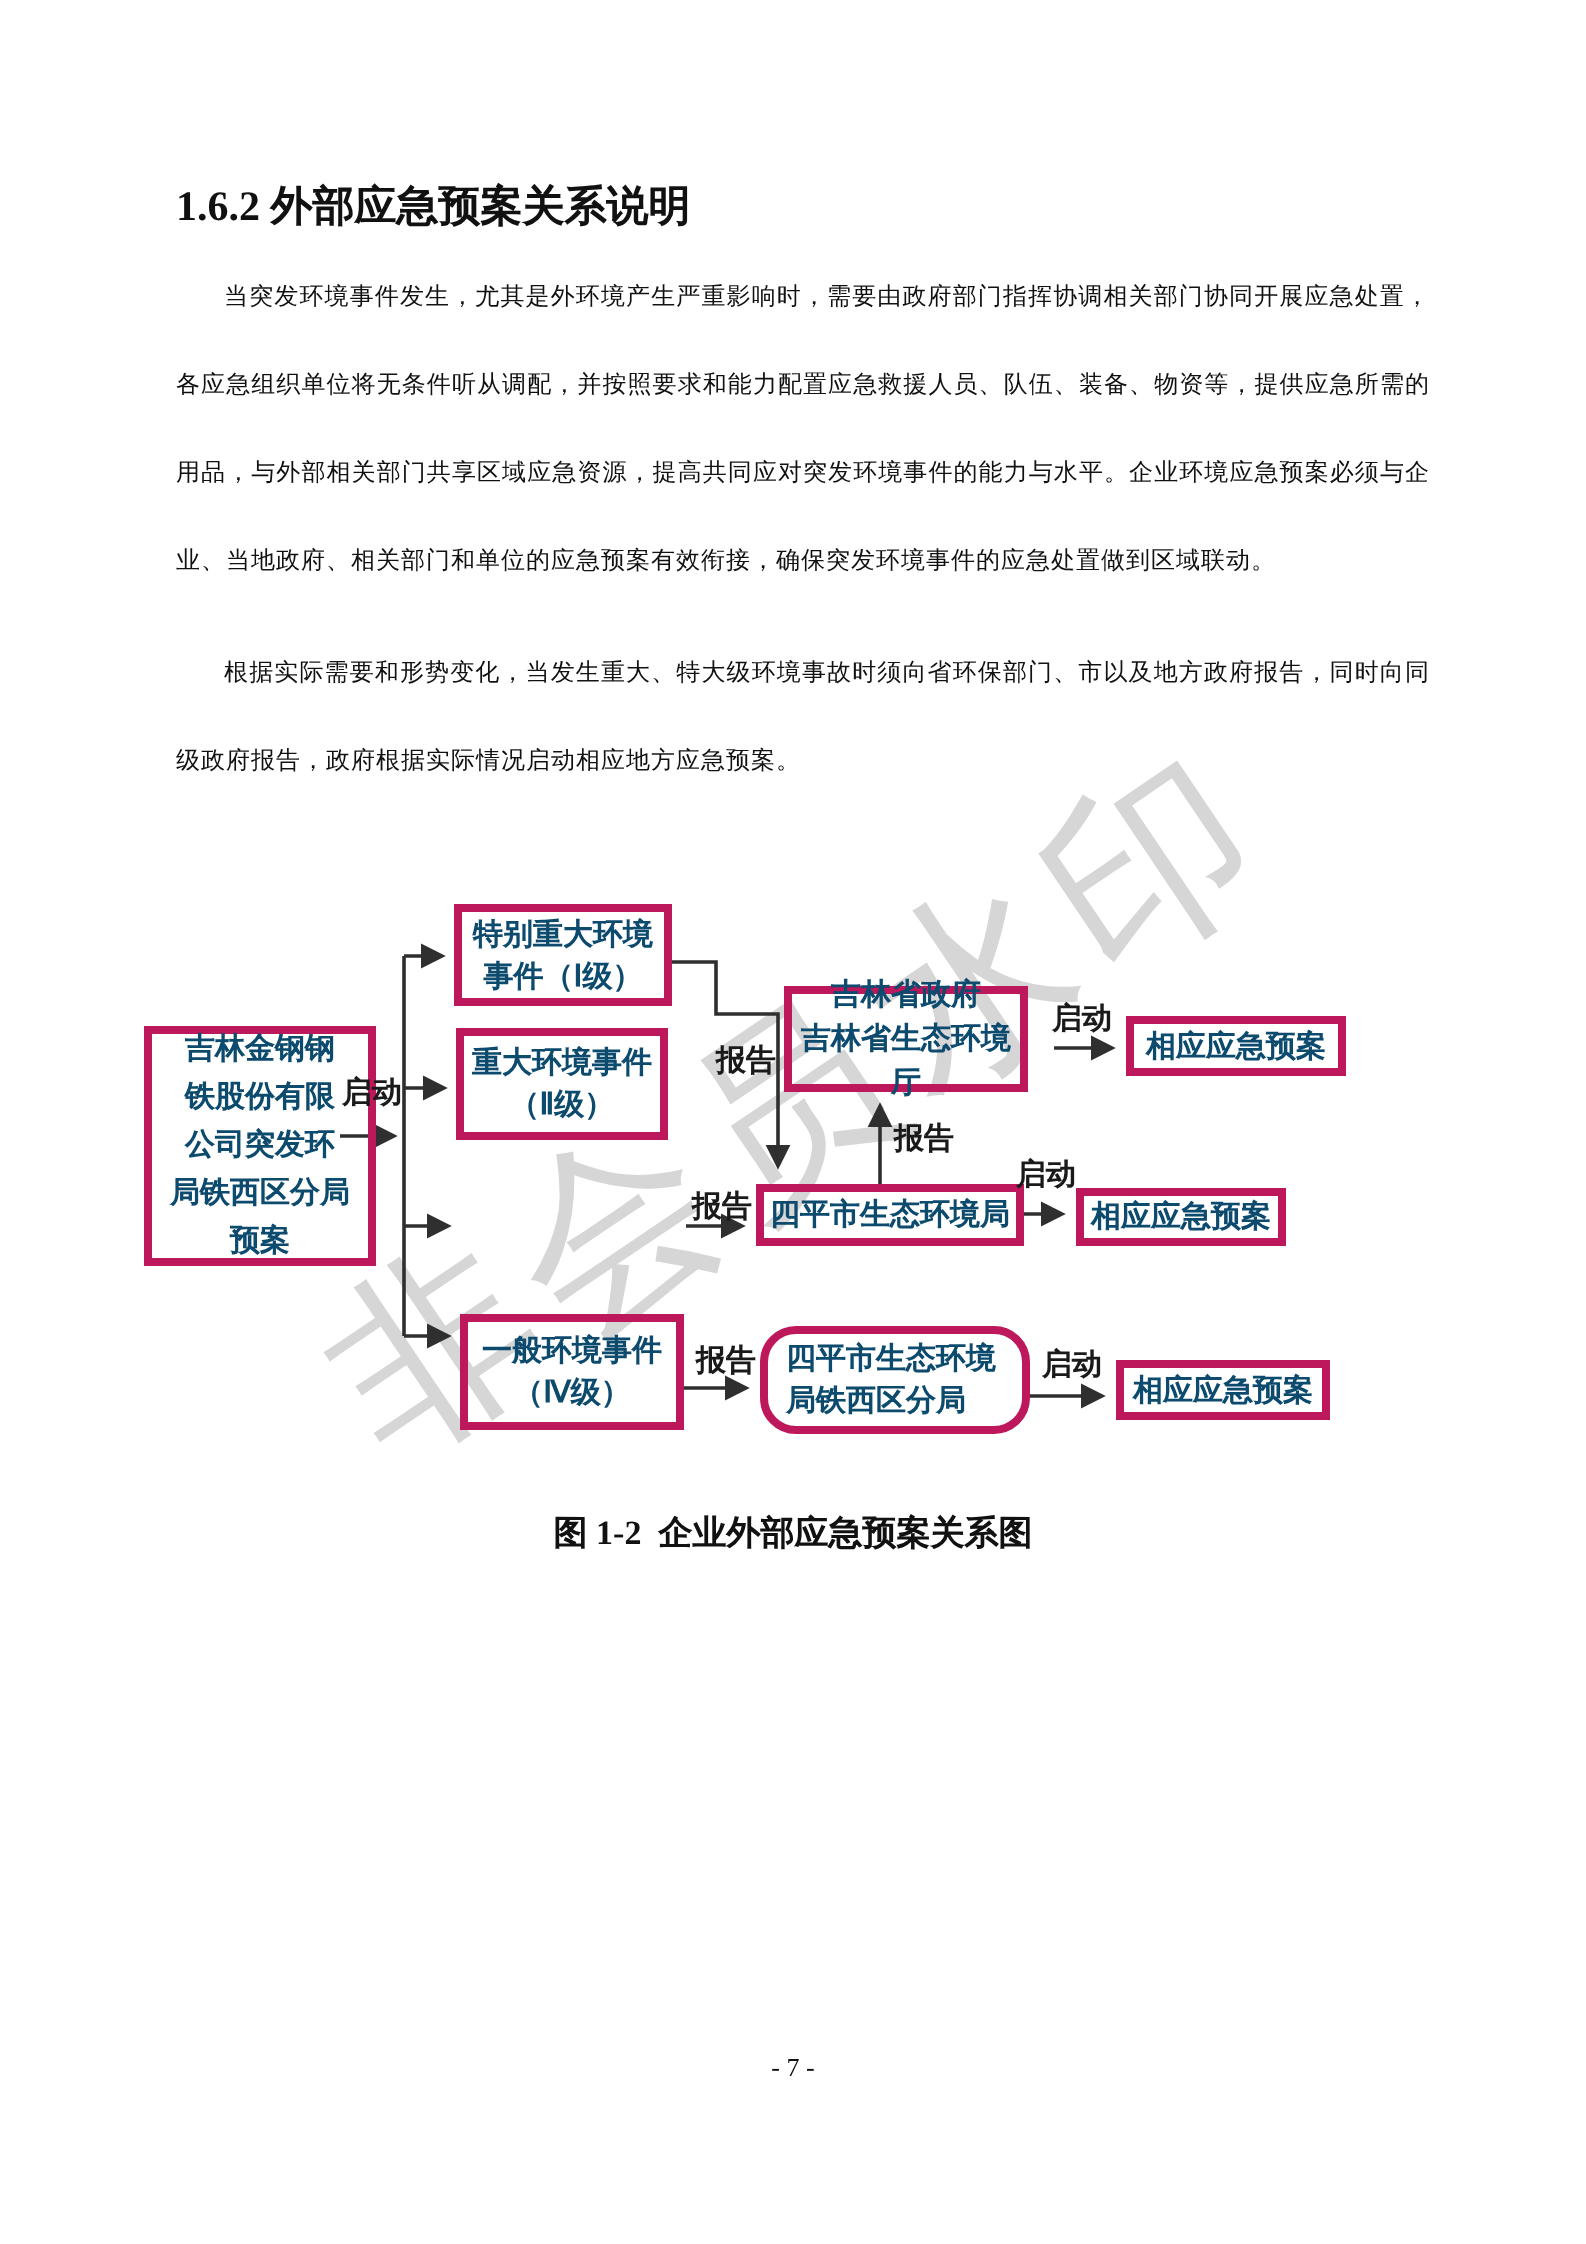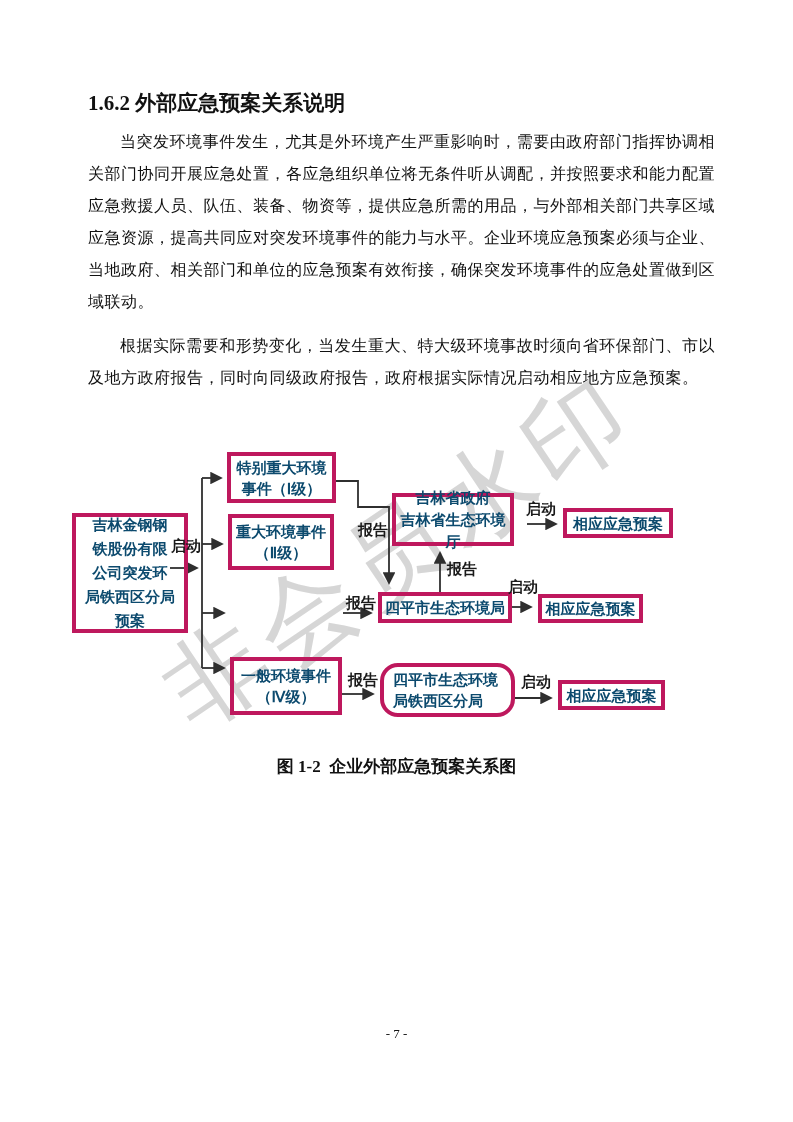--- a/index.html
+++ b/index.html
@@ -13,21 +13,21 @@
     position:absolute; left:400px; top:553px;
     transform:translate(-50%,-50%) rotate(-34deg);
     font-family:"Liberation Sans", sans-serif;
     font-size:100px; letter-spacing:8px; white-space:nowrap;
     color:#c9c9c9; opacity:.75; z-index:0; user-select:none;
   }
   
   .content{position:absolute; left:88px; top:92px; width:627px; z-index:2;}
   .heading{font-size:21px; font-weight:bold; margin:0 0 6px 0; line-height:22px;}
   .para{
-    font-size:16px; letter-spacing:.5px; line-height:32px;
+    font-size:12px; letter-spacing:.5px; line-height:44px;
     text-align:justify; text-indent:2em; margin:12px 0 0 0;
   }
   .para+.para{}
   
   .diagram-svg{position:absolute; left:0; top:0; width:793px; height:1122px; z-index:1;}
   .dbox{
     position:absolute; box-sizing:border-box; border:4px solid #be185d;
     display:flex; flex-direction:column; justify-content:center; align-items:center;
     font-family:"Liberation Sans", sans-serif; font-weight:bold; font-size:15px;
     line-height:21px; color:#0c4a6e; text-align:center; z-index:2; background:transparent;

